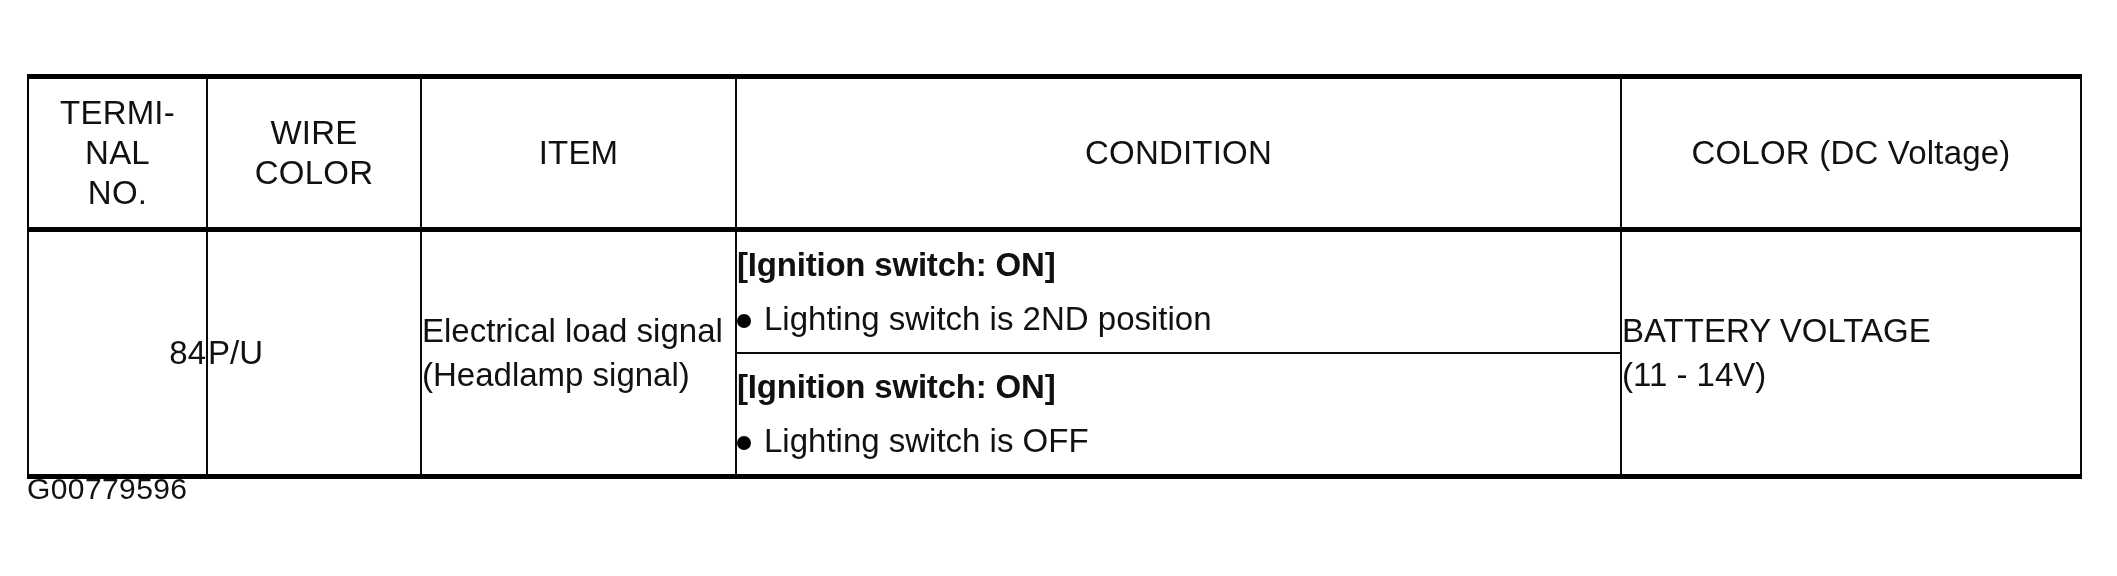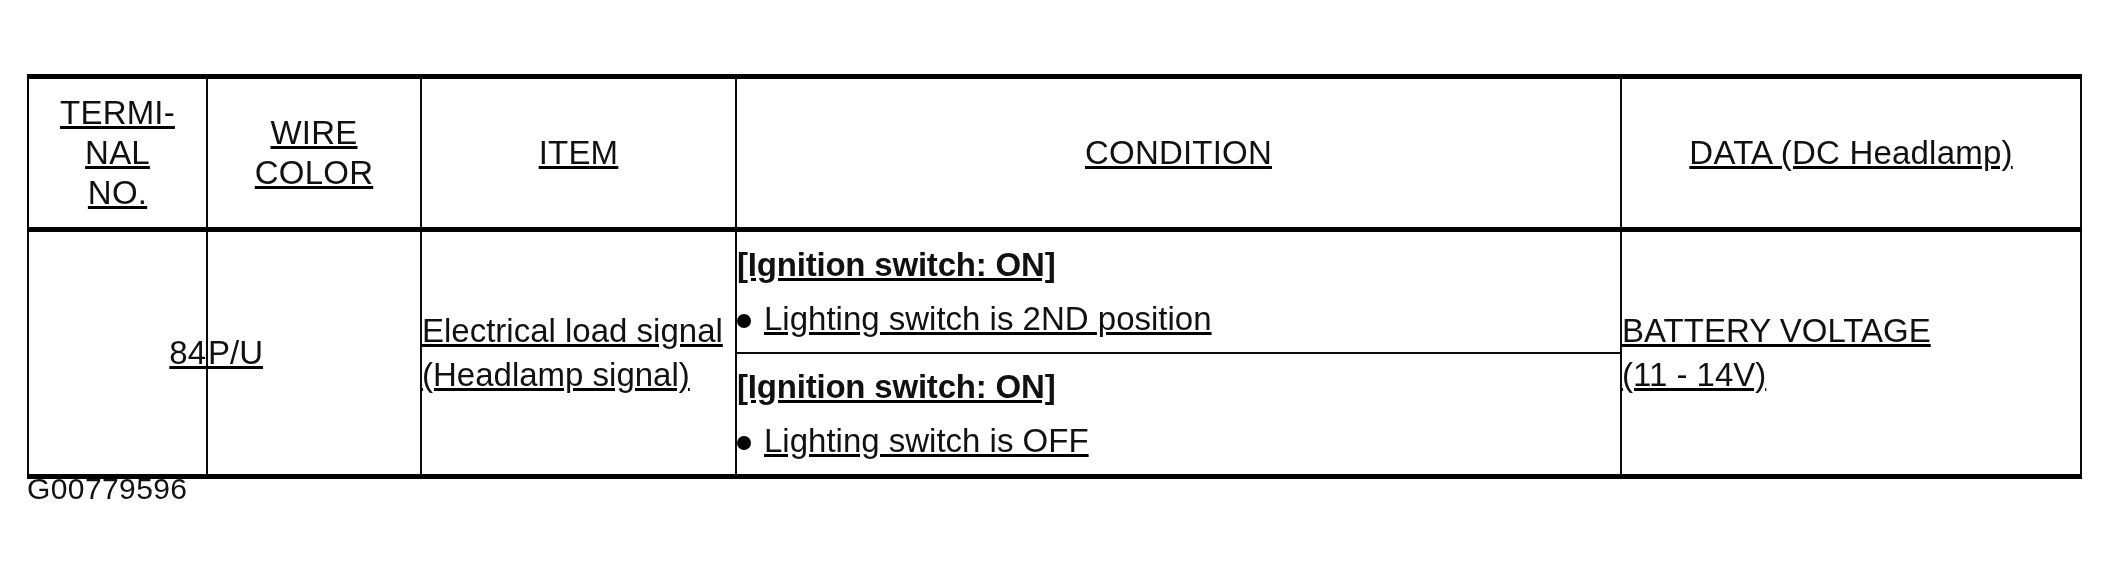--- a/index.html
+++ b/index.html
@@ -27,21 +27,20 @@
 
   
   .term-table {
     position: absolute;
     left: 27px;
     top: 74px;
     width: 2053px;
     border-collapse: collapse;
     table-layout: fixed;
     background: #ffffff;
-    text-decoration: underline;
   }
 
   .term-table td,
   .term-table th {
     border: 2px solid #0a0a0a;
     padding: 0;
     vertical-align: middle;
     font-weight: normal;
     color: #111111;
   }
@@ -172,21 +171,21 @@
           <span class="hdr-stack">WIRE</span>
           <span class="hdr-stack">COLOR</span>
         </th>
         <th class="hdr-cell">
           <span class="hdr-stack">ITEM</span>
         </th>
         <th class="hdr-cell">
           <span class="hdr-stack">CONDITION</span>
         </th>
         <th class="hdr-cell">
-          <span class="hdr-stack">DATA (DC Headlamp)</span>
+          <span class="hdr-stack">COLOR (DC Voltage)</span>
         </th>
       </tr>
     </thead>
 
     <tbody>
       <tr>
 
         <td class="body-cell cell-center">84</td>
 
         <td class="body-cell cell-pad-tight">P/U</td>

